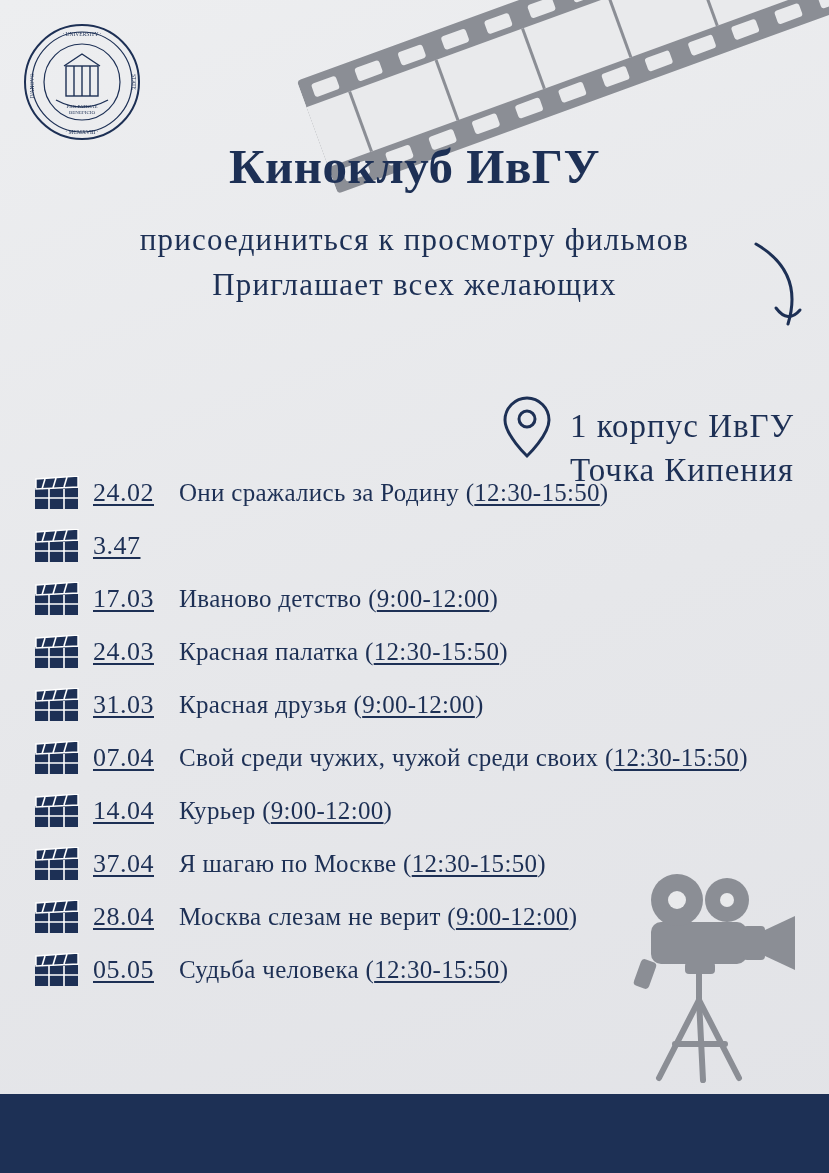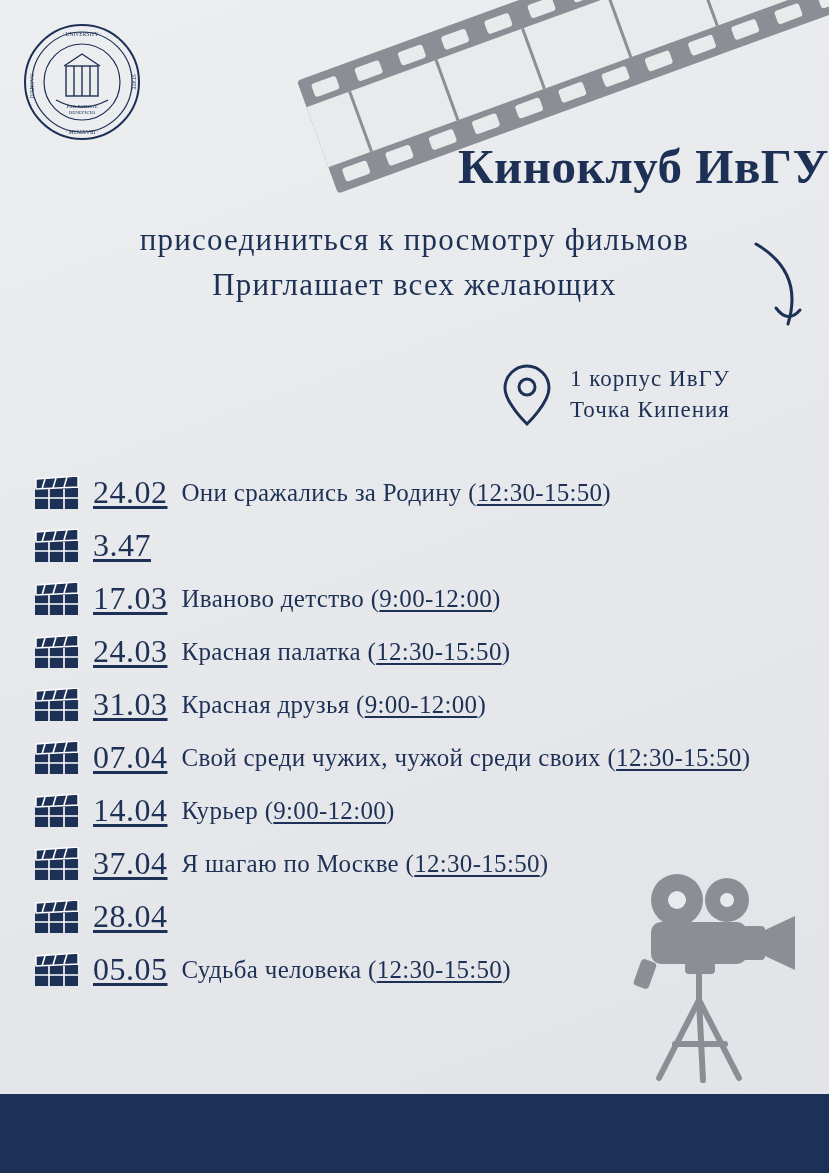--- a/index.html
+++ b/index.html
@@ -52,21 +52,21 @@
     width: 120px;
     height: 120px;
   }
 
   
   .title {
     position: absolute;
     top: 138px;
     left: 0;
     right: 0;
-    text-align: right;
+    text-align: center;
     font-size: 49px;
     font-weight: bold;
     letter-spacing: 0.5px;
     color: #1d3055;
   }
   .subtitle {
     position: absolute;
     top: 218px;
     left: 60px;
     right: 60px;
@@ -94,25 +94,26 @@
     display: flex;
     align-items: center;
     gap: 16px;
   }
   .place-pin {
     width: 54px;
     height: 66px;
     flex: none;
   }
   .place-text {
-    font-size: 23px;
+    font-size: 33px;
     line-height: 1.33;
     letter-spacing: 1px;
     color: #1d3055;
     white-space: nowrap;
+    margin-top: 43px;
   }
 
   
   .schedule {
     position: absolute;
     top: 466px;
     left: 34px;
     right: 10px;
   }
   .row {
@@ -121,21 +122,21 @@
     height: 53px;
     gap: 14px;
     white-space: nowrap;
   }
   .clapper {
     width: 45px;
     height: 34px;
     flex: none;
   }
   .date {
-    font-size: 32px;
+    font-size: 26px;
     text-decoration: underline;
     text-underline-offset: 3px;
     letter-spacing: 0.5px;
     min-width: 72px;
   }
   .film {
     font-size: 25px;
     letter-spacing: 0.3px;
     text-align: right;
   }
@@ -411,20 +412,21 @@
         <g stroke="#ffffff" stroke-width="1.6">
           <line x1="11" y1="3" x2="8" y2="13"></line>
             <line x1="22" y1="2" x2="19" y2="12"></line>
             <line x1="33" y1="1" x2="30" y2="11"></line>
           <line x1="1" y1="22" x2="44" y2="22"></line>
             <line x1="15" y1="13" x2="15" y2="33"></line>
             <line x1="30" y1="13" x2="30" y2="33"></line>
         </g>
       </svg>
       <span class="date">28.04</span>
+      <span class="film"><span>Москва слезам не верит</span> <span>(</span><span class="time">9:00-12:00</span><span>)</span></span>
     </div>
 
     <div class="row">
       <svg class="clapper" viewBox="0 0 45 34" xmlns="http://www.w3.org/2000/svg">
         <rect x="1" y="12" width="43" height="21" fill="#1d3055"></rect>
         <g fill="#1d3055" stroke="#ffffff" stroke-width="1.4">
             <path d="M2 3 L44 0 L44 11 L2 13 Z"></path>
           </g>
         <g stroke="#ffffff" stroke-width="1.6">
           <line x1="11" y1="3" x2="8" y2="13"></line>

